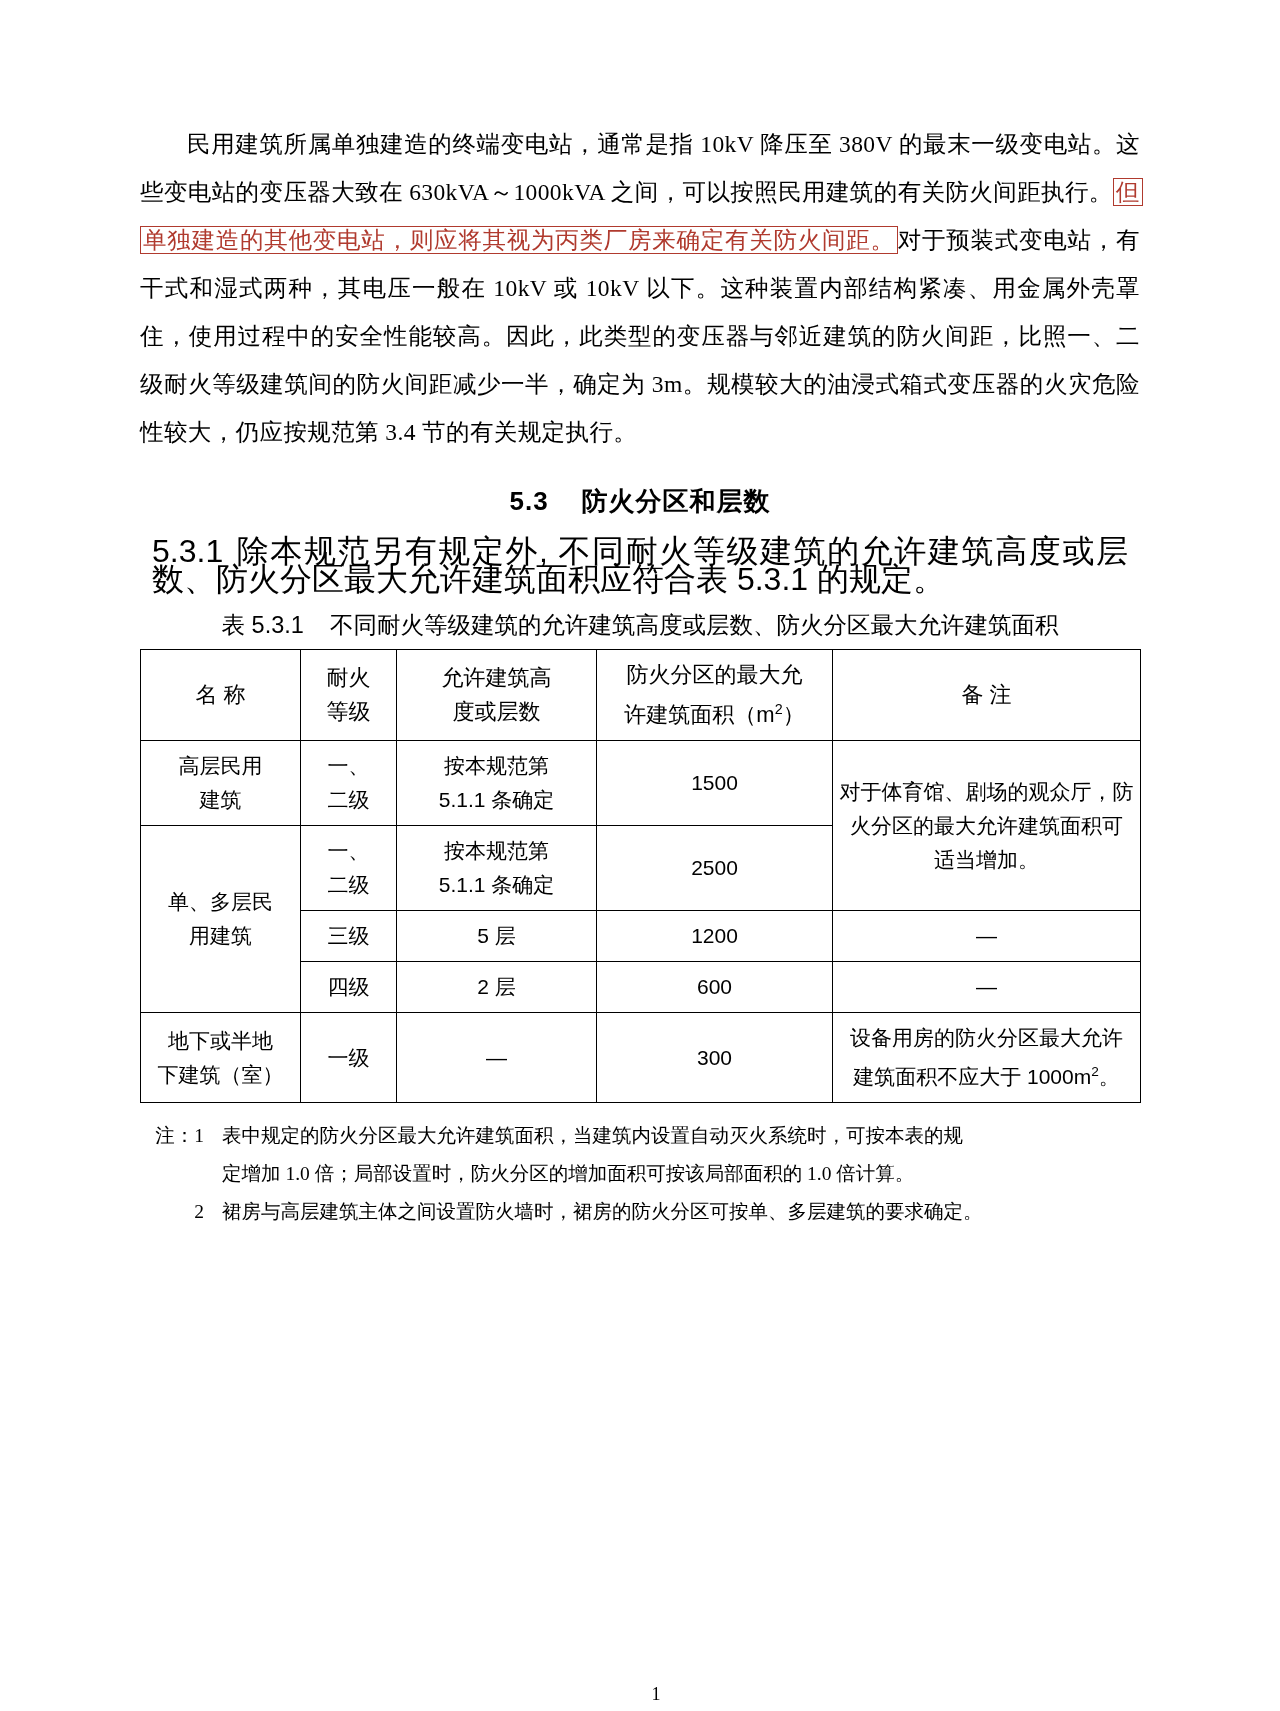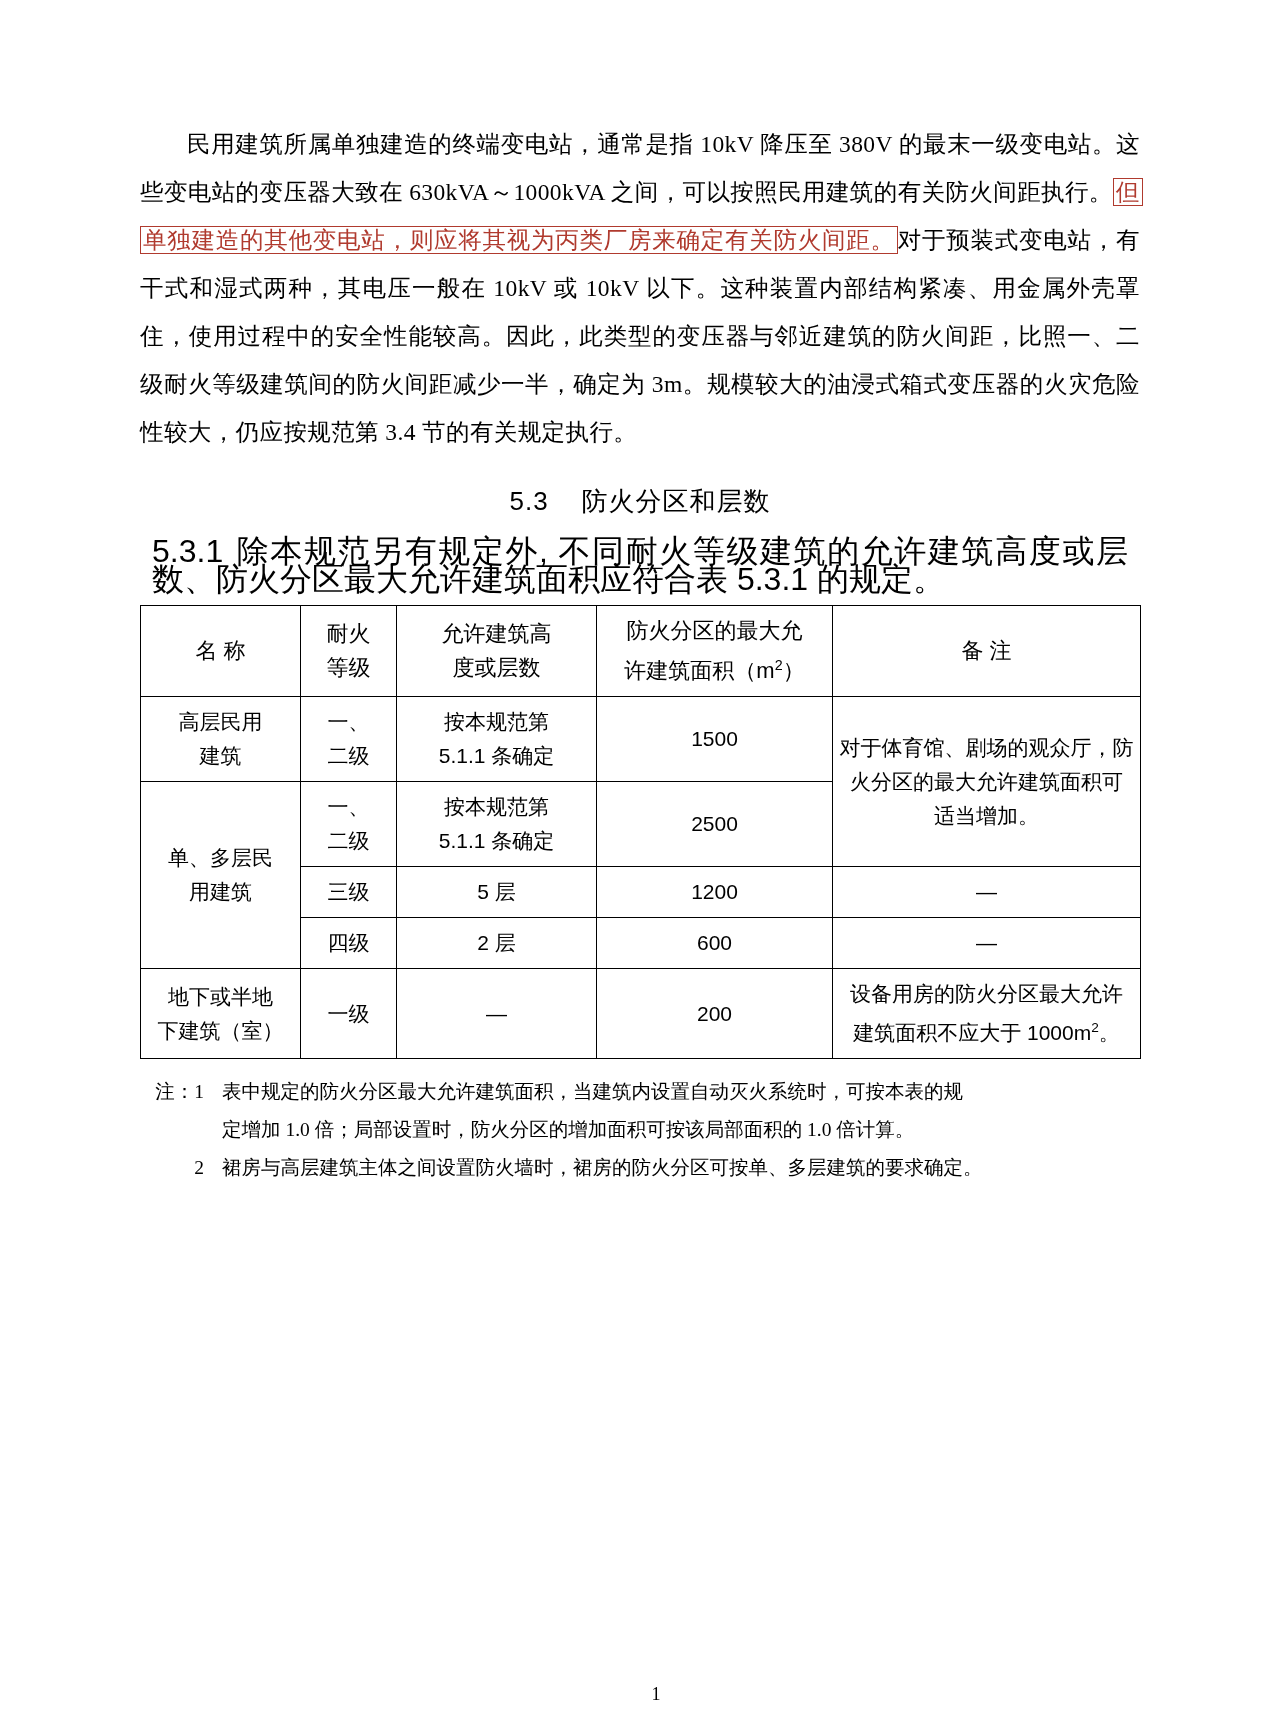--- a/index.html
+++ b/index.html
@@ -39,21 +39,21 @@
   }
   .highlight {
     border: 1px solid #b03a2e;
     color: #b03a2e;
     padding: 0 2px;
     box-decoration-break: clone;
     -webkit-box-decoration-break: clone;
   }
   h2.section-title {
     font-size: 26px;
-    font-weight: normal;
+    font-weight: bold;
     text-align: center;
     margin: 28px 0 18px 0;
     letter-spacing: 1px;
     font-family: "Liberation Sans", "DejaVu Sans", sans-serif;
   }
   p.clause {
     margin: 12px;
     font-size: 32px;
     line-height: 28px;
     text-align: justify;
@@ -140,20 +140,23 @@
 
     <p class="body-par"><span>民用建筑所属单独建造的终端变电站，通常是指 10kV 降压至 380V 的最末一级变电站。这些变电站的变压器大致在 630kVA～1000kVA 之间，可以按照民用建筑的有关防火间距执行。</span><span class="highlight">但单独建造的其他变电站，则应将其视为丙类厂房来确定有关防火间距。</span><span>对于预装式变电站，有干式和湿式两种，其电压一般在 10kV 或 10kV 以下。这种装置内部结构紧凑、用金属外壳罩住，使用过程中的安全性能较高。因此，此类型的变压器与邻近建筑的防火间距，比照一、二级耐火等级建筑间的防火间距减少一半，确定为 3m。规模较大的油浸式箱式变压器的火灾危险性较大，仍应按规范第 3.4 节的有关规定执行。</span></p>
 
 
     <h2 class="section-title">
       <span>5.3</span>&nbsp;&nbsp;&nbsp;&nbsp;<span>防火分区和层数</span>
     </h2>
 
     <p class="clause"><span class="clause-num">5.3.1</span><span class="clause-body">除本规范另有规定外, 不同耐火等级建筑的允许建筑高度或层数、防火分区最大允许建筑面积应符合表 5.3.1 的规定。</span></p>
 
+    <div class="table-caption">
+      <span>表 5.3.1</span>&nbsp;&nbsp;&nbsp;&nbsp;<span>不同耐火等级建筑的允许建筑高度或层数、防火分区最大允许建筑面积</span>
+    </div>
 
     <table class="main-table">
       <colgroup>
         <col class="col-name">
         <col class="col-grade">
         <col class="col-height">
         <col class="col-area">
         <col class="col-remark">
       </colgroup>
       <thead>
@@ -222,21 +225,21 @@
           <td>600</td>
           <td>—</td>
         </tr>
         <tr>
           <td>
             <div>地下或半地</div>
             <div>下建筑（室）</div>
           </td>
           <td>一级</td>
           <td>—</td>
-          <td>200</td>
+          <td>300</td>
           <td class="notes-cell">
             <div>设备用房的防火分区最大允许</div>
             <div><span>建筑面积不应大于 1000m</span><sup>2</sup><span>。</span></div>
           </td>
         </tr>
       </tbody>
     </table>
 
     <div class="footnotes">
       <div class="footnote-row">

